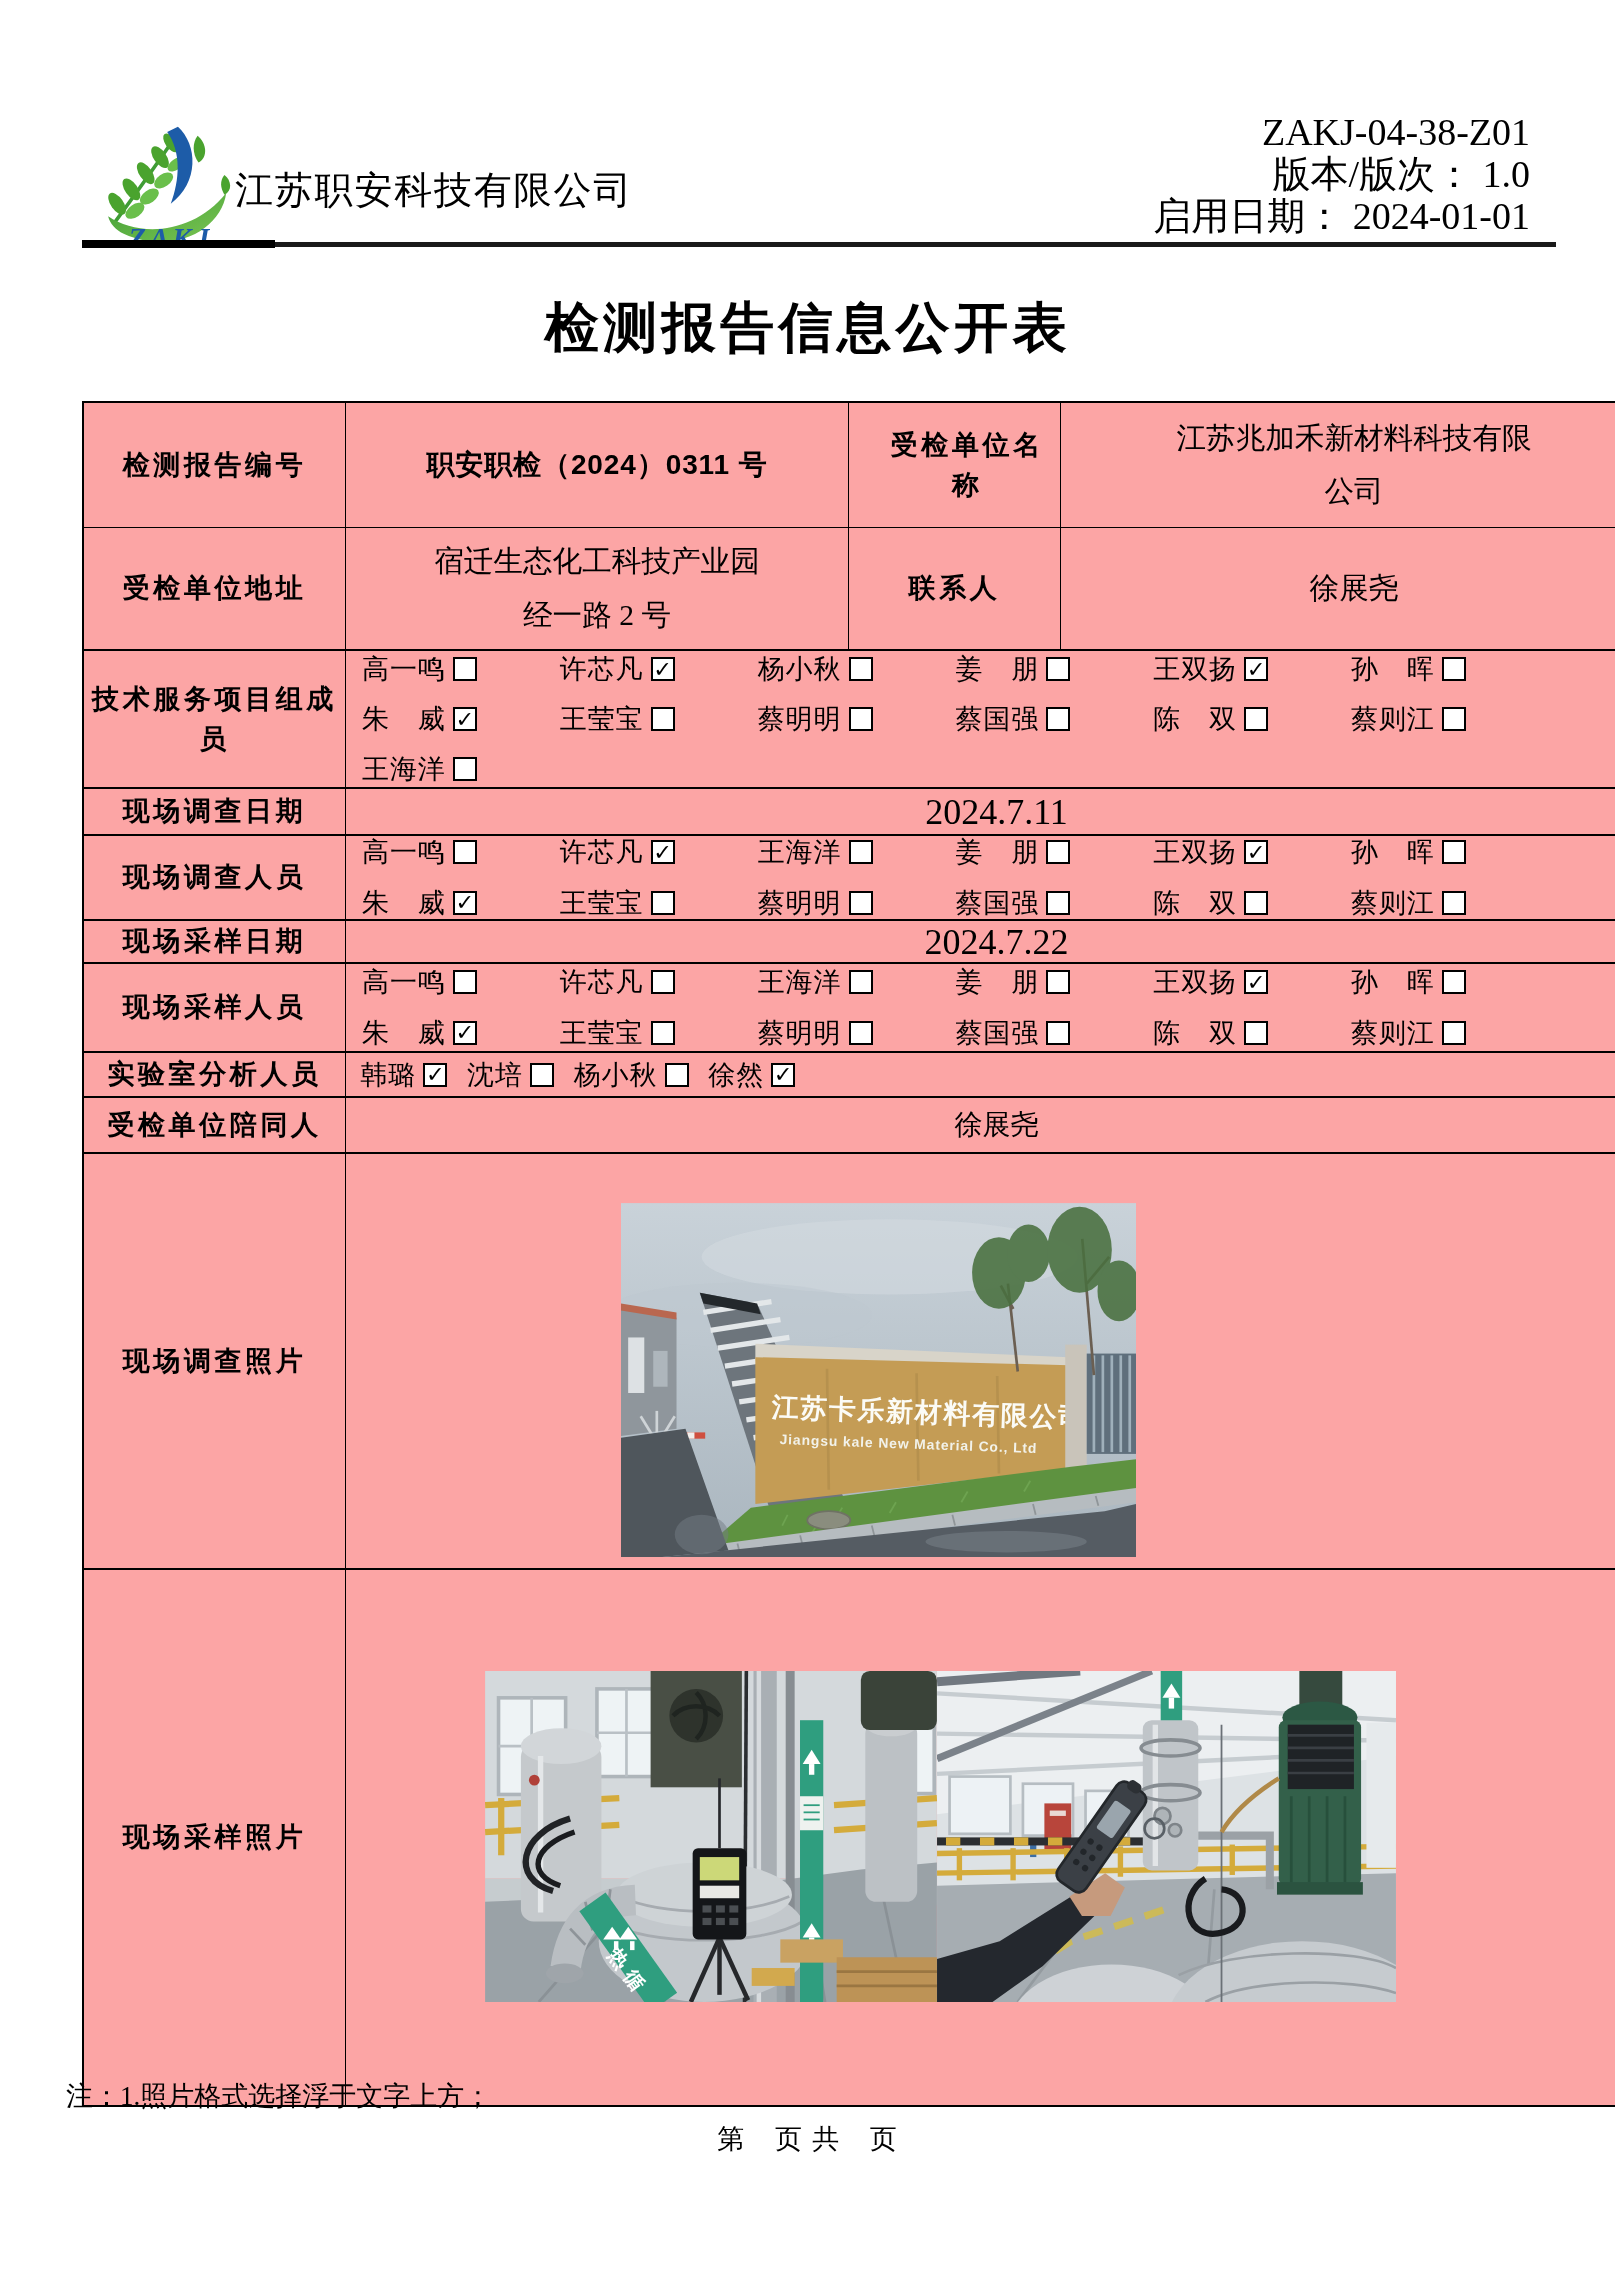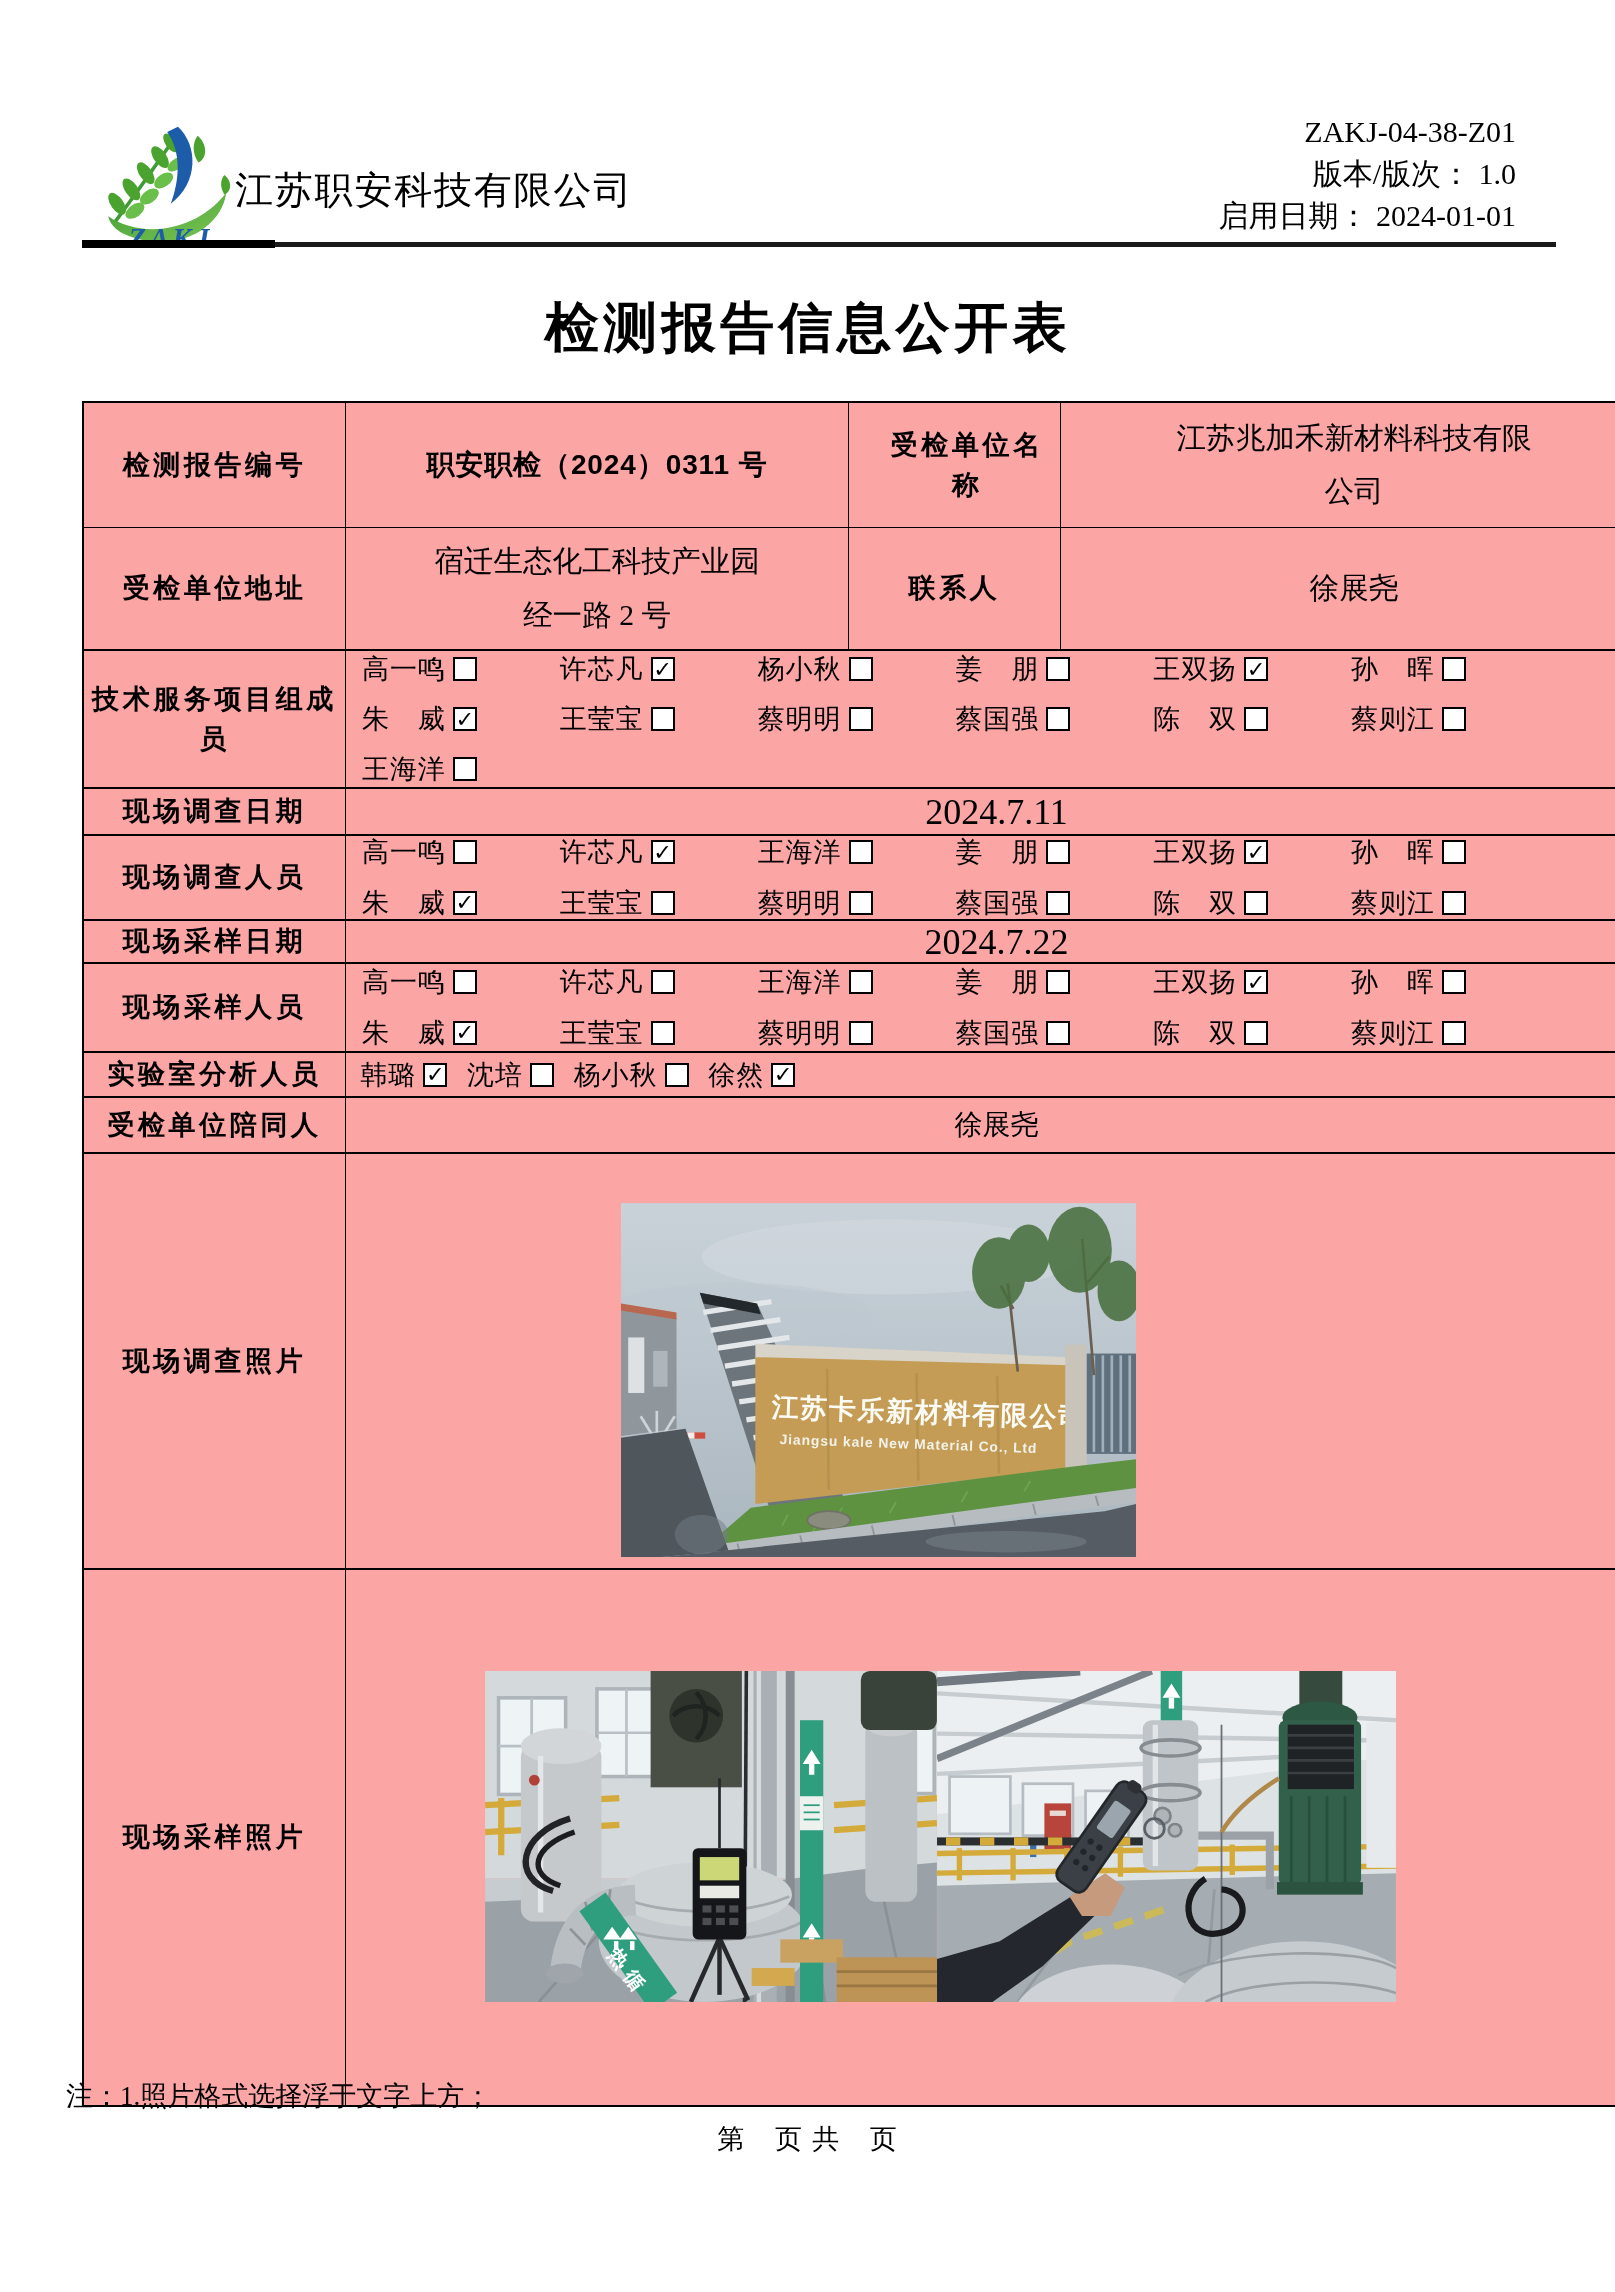--- a/index.html
+++ b/index.html
@@ -2,21 +2,21 @@
 <html style="font-size:14.3px"><head>
 <meta charset="utf-8">
 <style>
   * { margin:0; padding:0; box-sizing:border-box; }
   html,body { width:1616px; height:2293px; background:#ffffff; }
   body { position:relative; font-family:"Liberation Serif", serif; color:#000; overflow:hidden; }
 
   
   .logo { position:absolute; left:90px; top:116px; width:166px; height:136px; }
   .company-name { position:absolute; left:235px; top:165px; font-size:38px; letter-spacing:1.8px; }
-  .doc-meta { position:absolute; top:111px; right:100px; text-align:right; font-size:30px; line-height:42px; }
+  .doc-meta { position:absolute; top:111px; right:86px; text-align:right; font-size:38px; line-height:42px; }
   .header-rule { position:absolute; left:82px; top:242px; width:1474px; height:4.5px; background:#1a1a1a; }
   .header-rule::before { content:""; position:absolute; left:0; top:-1.8px; width:193px; height:8px; background:#000; }
   .doc-title { position:absolute; left:0; top:292px; width:100%; text-align:center; font-size:54px;
                font-weight:bold; font-family:"Liberation Sans", sans-serif; letter-spacing:4.5px; }
 
   
   .form-table { position:absolute; left:82px; top:365px; width:1567px; border:2.7px solid #000; background:#fca5a5;margin-top:36px; }
   .row { display:flex; border-top:2.7px solid #000; }
   .row:first-child { border-top:none; }
   .row.thin-top { border-top-width:1.8px; }

